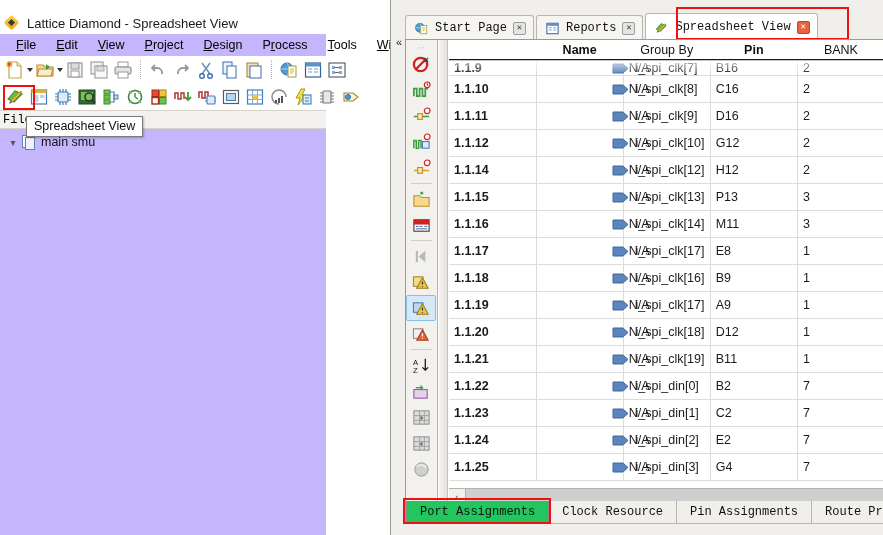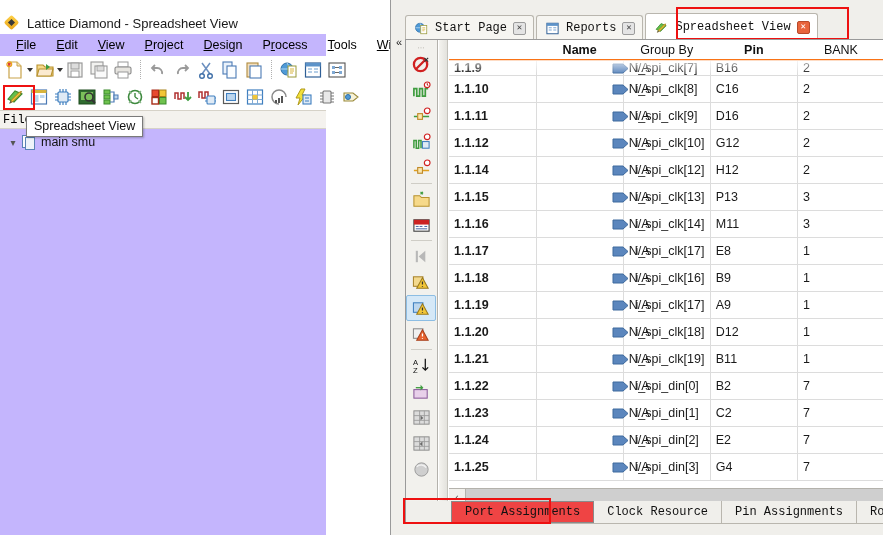--- a/index.html
+++ b/index.html
@@ -170,21 +170,21 @@
     background: linear-gradient(to right,#f4f3ef,#e3e2dd);
     border-right: 1px solid #c4c2bb;
   }
   table.grid {
     position: absolute; left: 10px; top: 0; width: 436px;
     border-collapse: collapse; table-layout: fixed;
     font-size: 12px;
   }
   table.grid th {
     height: 20px; background: #ffffff; font-weight: bold; font-size: 12.5px;
-    color: #111; border-bottom: 2px solid #f97316;
+    color: #111; border-bottom: 2px solid #0f172a;
     padding: 0 4px; position: relative;
   }
   table.grid th.thname { text-align: center; }
   table.grid th.thgrp { text-align: center; font-weight: normal; }
   table.grid th.thbank { text-align: center; font-weight: normal; }
   table.grid td {
     height: 27px; border-bottom: 1px solid #dcdcdc; border-right: 1px solid #dcdcdc;
     padding: 0 5px; font-size: 12.5px; color: #1a1a1a; vertical-align: middle;
   }
   td.c-idx { width: 52px; font-weight: bold; color: #2b2b2b; border-right: 1px solid #c9c9c9; }
@@ -219,21 +219,21 @@
     position: absolute; left: 14px; top: 501px; width: 479px; height: 22px;
     display: flex; align-items: stretch; background: #f0efeb;
     border-left: 1px solid #9a9a9a;
   }
   .stab {
     display: flex; align-items: center; padding: 0 13px;
     font-family: "Liberation Mono", monospace; font-size: 12px; color: #111;
     border-right: 1px solid #b9b6ae; white-space: nowrap;
     background: #f0efeb;
   }
-  .stab.active { background: #ef4444; border: 1px solid #8a8a8a; margin-left: 45px; }
+  .stab.active { background: #22c55e; border: 1px solid #8a8a8a; }
   .botline {
     position: absolute; left: 14px; top: 523px; width: 479px; height: 12px;
     background: #f0efeb; border-top: 1px solid #b9b6ae;
   }
 </style>
 </head>
 <body>
 
 <div id="app">
 

